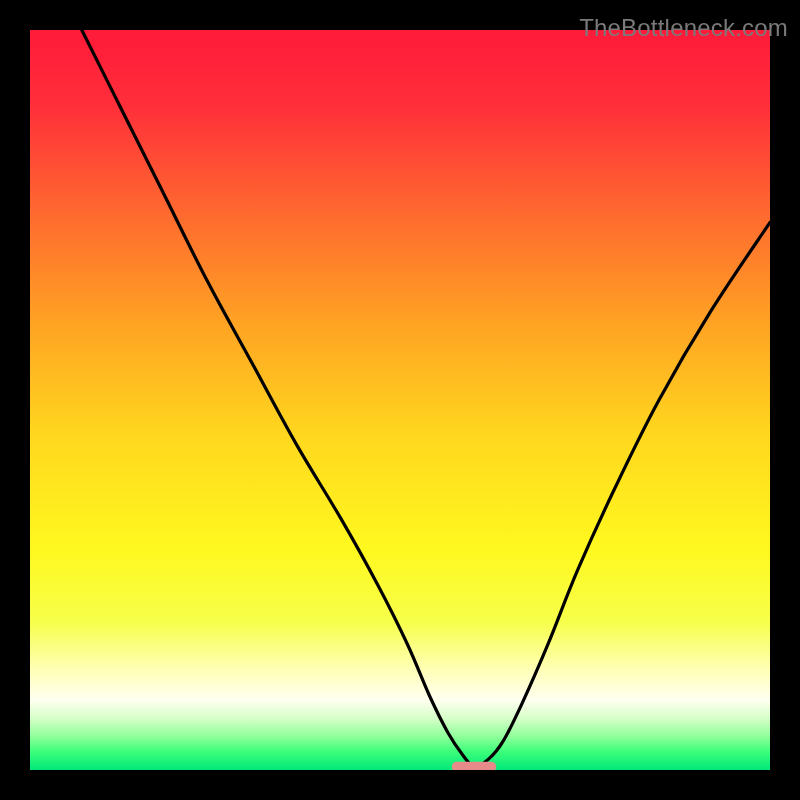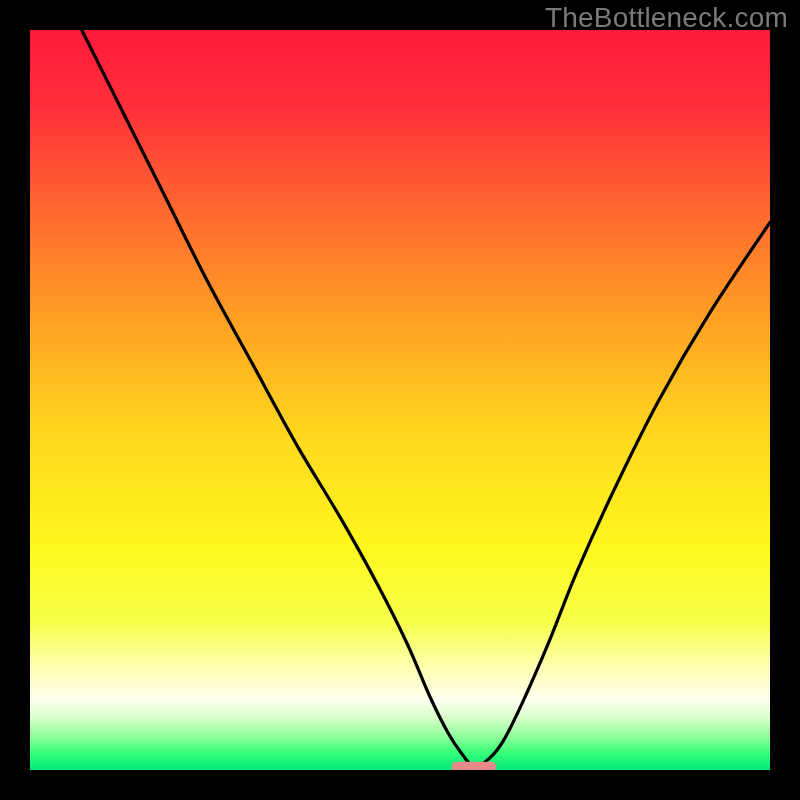--- a/index.html
+++ b/index.html
@@ -13,24 +13,24 @@
   .frame {
     position: absolute;
     left: 30px;
     top: 30px;
     width: 740px;
     height: 740px;
     background: #000;
   }
   .watermark {
     position: absolute;
-    top: 2px;
+    top: 14px;
     right: 12px;
     font-family: Arial, Helvetica, sans-serif;
-    font-size: 28px;
+    font-size: 24px;
     color: #7a7a7a;
     letter-spacing: 0.2px;
     z-index: 10;
   }
   svg {
     display: block;
   }
 </style>
 </head>
 <body>

